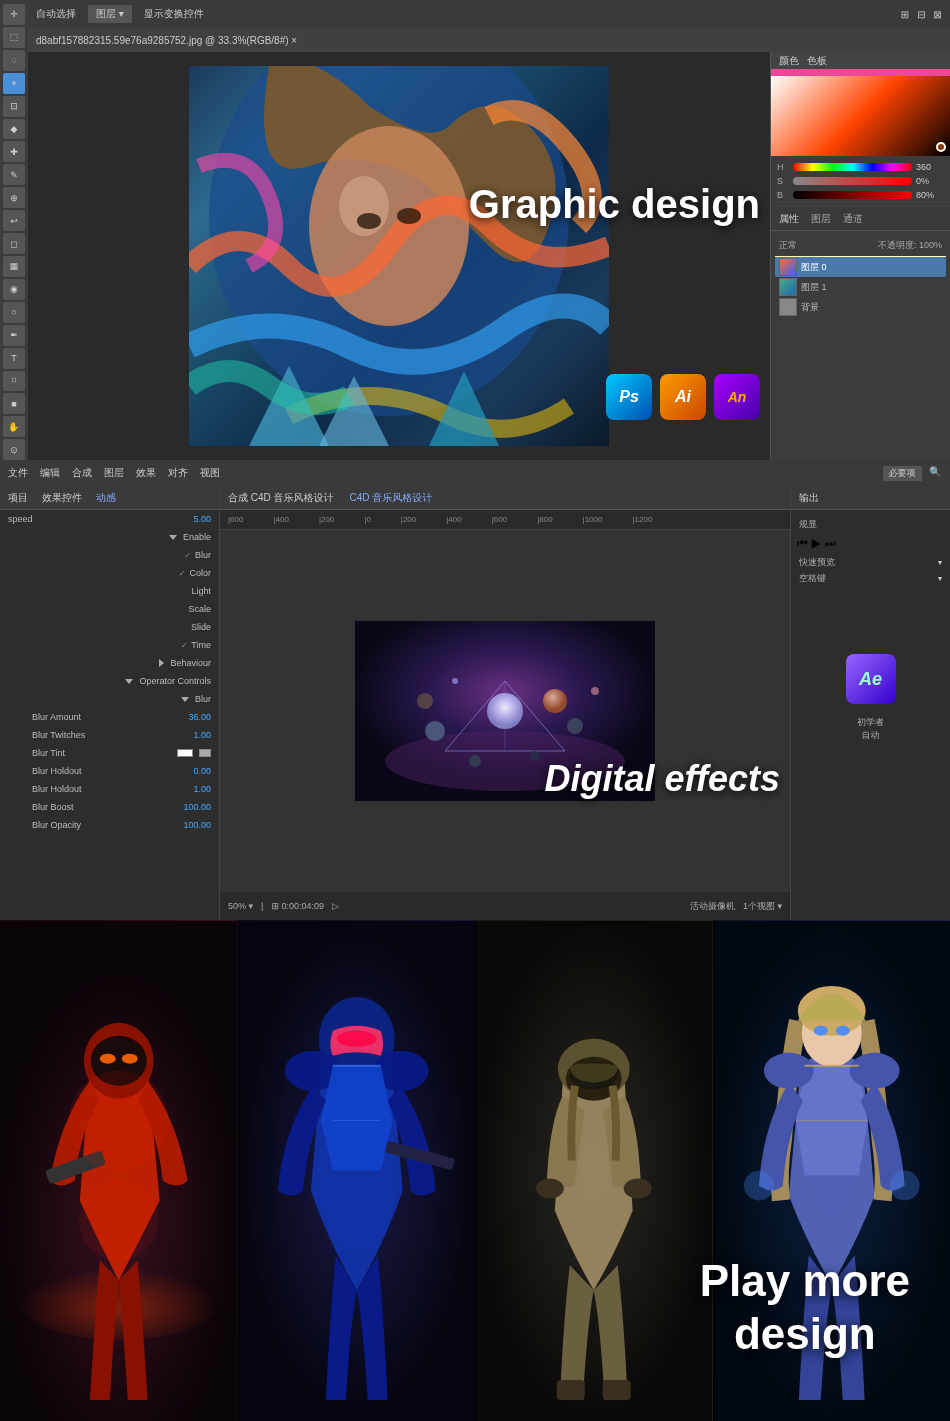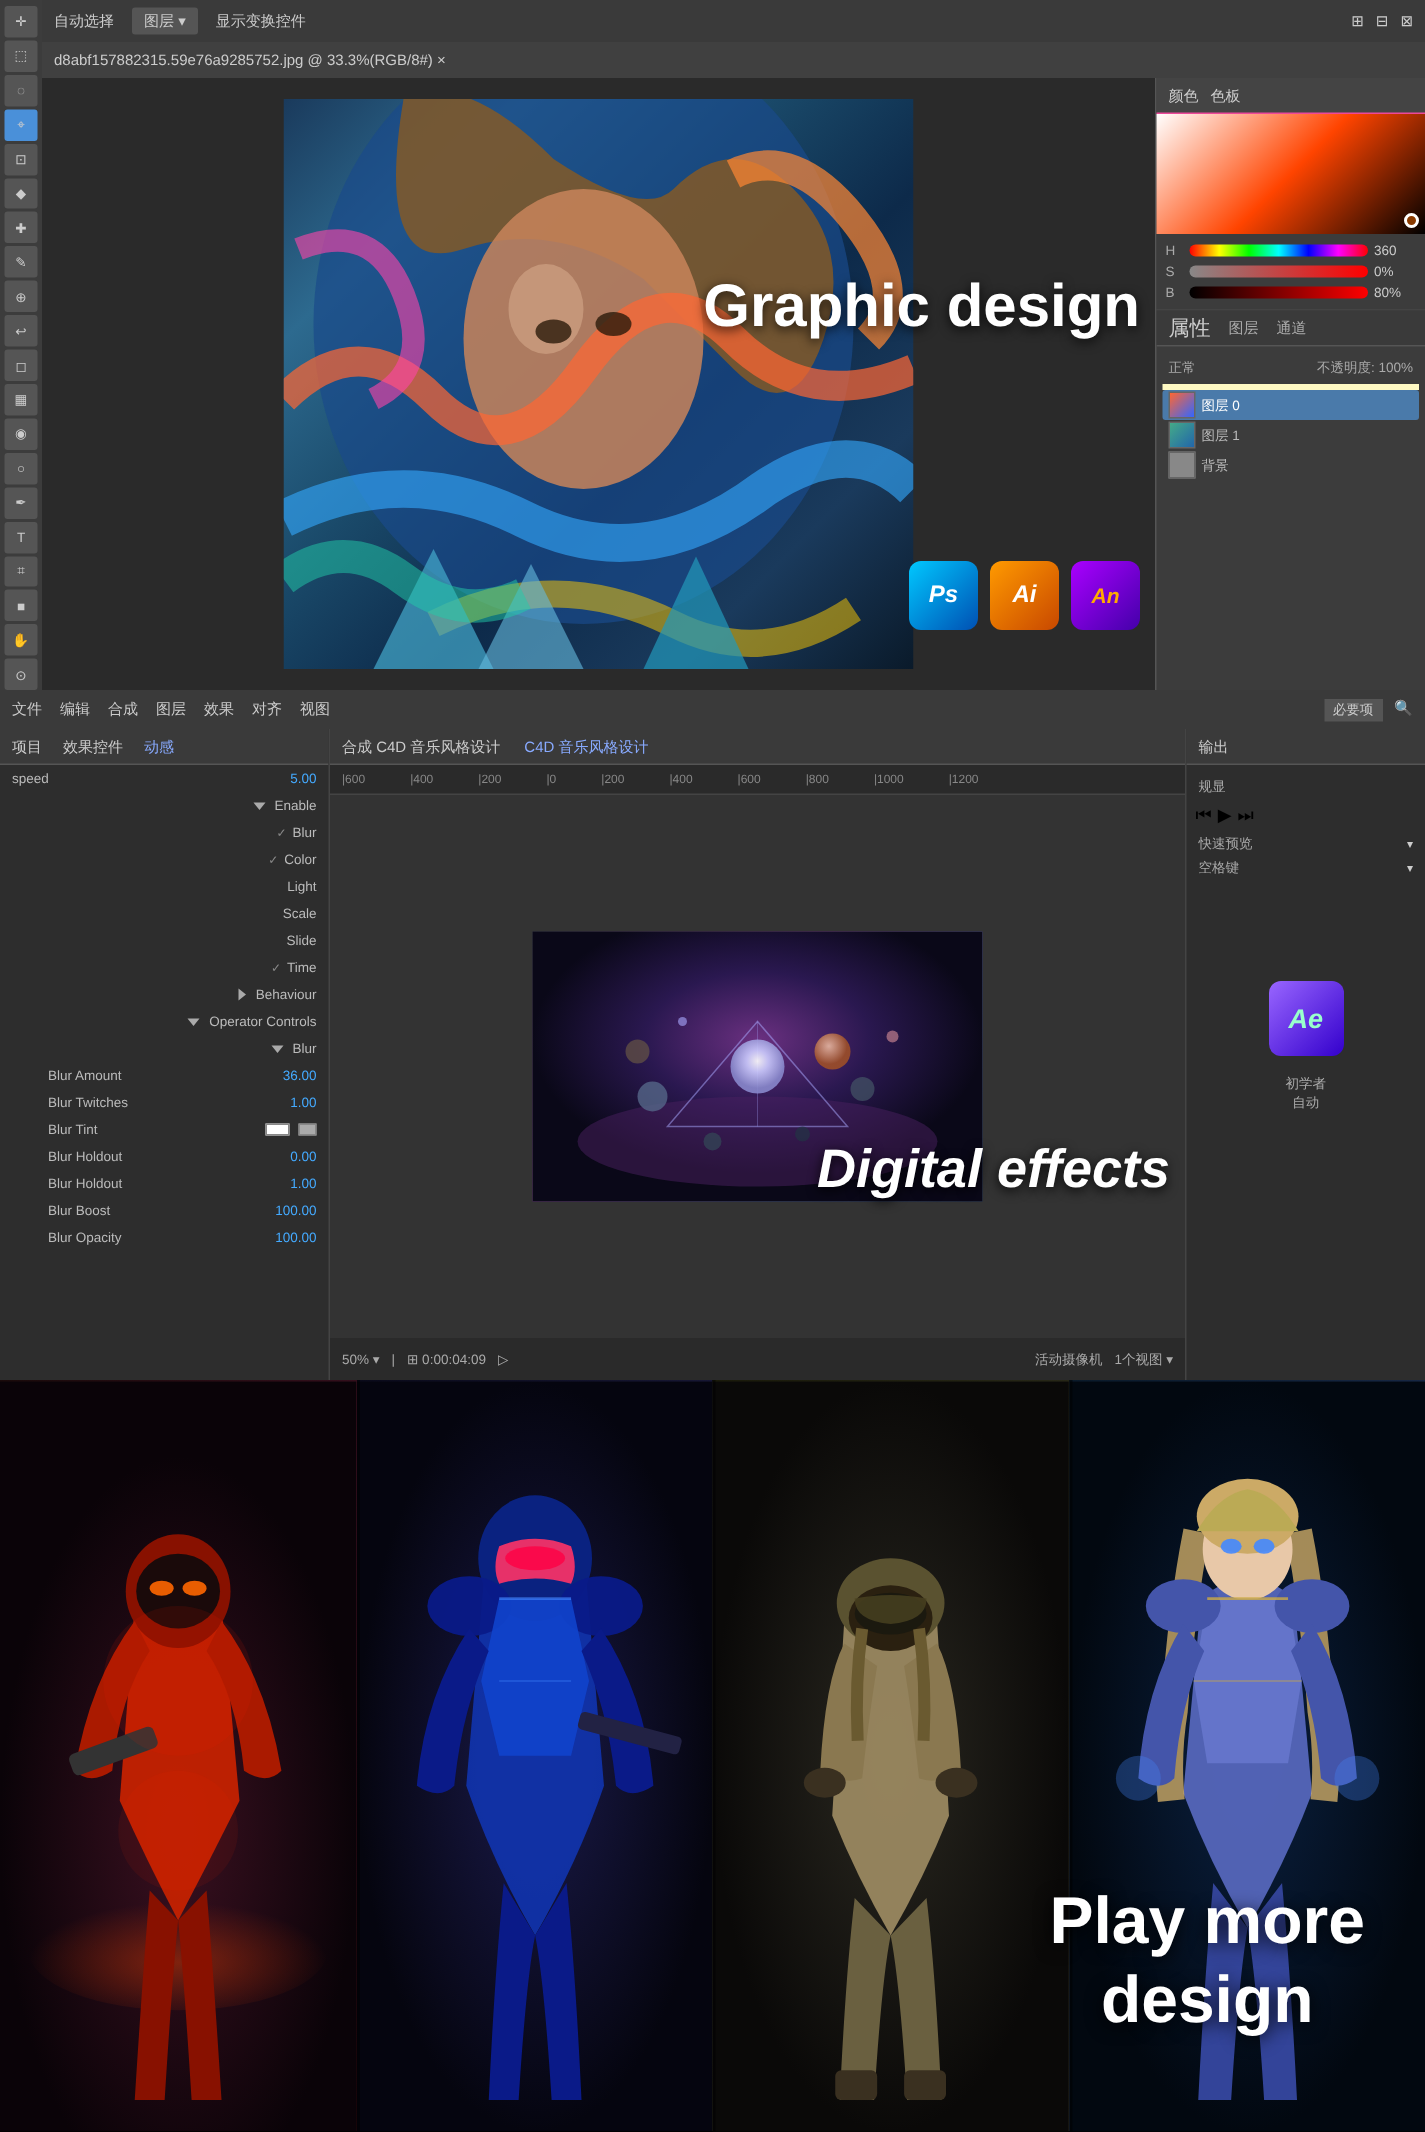--- a/index.html
+++ b/index.html
@@ -130,21 +130,21 @@
     }
 
     .ps-panel-header {
       height: 24px;
       background: #444;
       display: flex;
       align-items: center;
       padding: 0 8px;
       font-size: 10px;
       color: #ccc;
-      border-bottom: 1px solid #ec4899;
+      border-bottom: 7px solid #ec4899;
       gap: 8px;
     }
 
     
     .graphic-label {
       position: absolute;
       top: 180px;
       right: 190px;
       z-index: 20;
     }
@@ -607,27 +607,27 @@
       <div style="display:flex;align-items:center;gap:4px;">
         <span style="font-size:9px;color:#aaa;width:12px;">B</span>
         <div style="flex:1;height:8px;background:linear-gradient(to right, #000, #f00);border-radius:4px;"></div>
         <span style="font-size:9px;color:#ccc;width:28px;">80%</span>
       </div>
     </div>
 
     <div style="background:#444;height:1px;margin:0;"></div>
 
     <div style="background:#3a3a3a;height:24px;display:flex;align-items:center;padding:0 8px;gap:12px;border-bottom:1px solid #555;">
-      <span style="font-size:14px;color:#ccc;">属性</span>
+      <span style="font-size:10px;color:#ccc;">属性</span>
       <span style="font-size:10px;color:#aaa;">图层</span>
       <span style="font-size:10px;color:#aaa;">通道</span>
     </div>
 
     <div class="ps-layers">
-      <div style="display:flex;align-items:center;gap:4px;padding:4px;border-bottom:4px solid #fef9c3;">
+      <div style="display:flex;align-items:center;gap:4px;padding:4px;border-bottom:1px solid #fef9c3;">
         <span style="font-size:9px;color:#aaa;">正常</span>
         <span style="font-size:9px;color:#aaa;margin-left:auto;">不透明度: 100%</span>
       </div>
       <div class="ps-layer-row selected">
         <div class="layer-thumb" style="background:linear-gradient(135deg,#ff6633,#3366ff);"></div>
         <span style="font-size:9px;color:#fff;">图层 0</span>
       </div>
       <div class="ps-layer-row">
         <div class="layer-thumb" style="background:linear-gradient(135deg,#44aa88,#2266aa);"></div>
         <span style="font-size:9px;color:#bbb;">图层 1</span>

